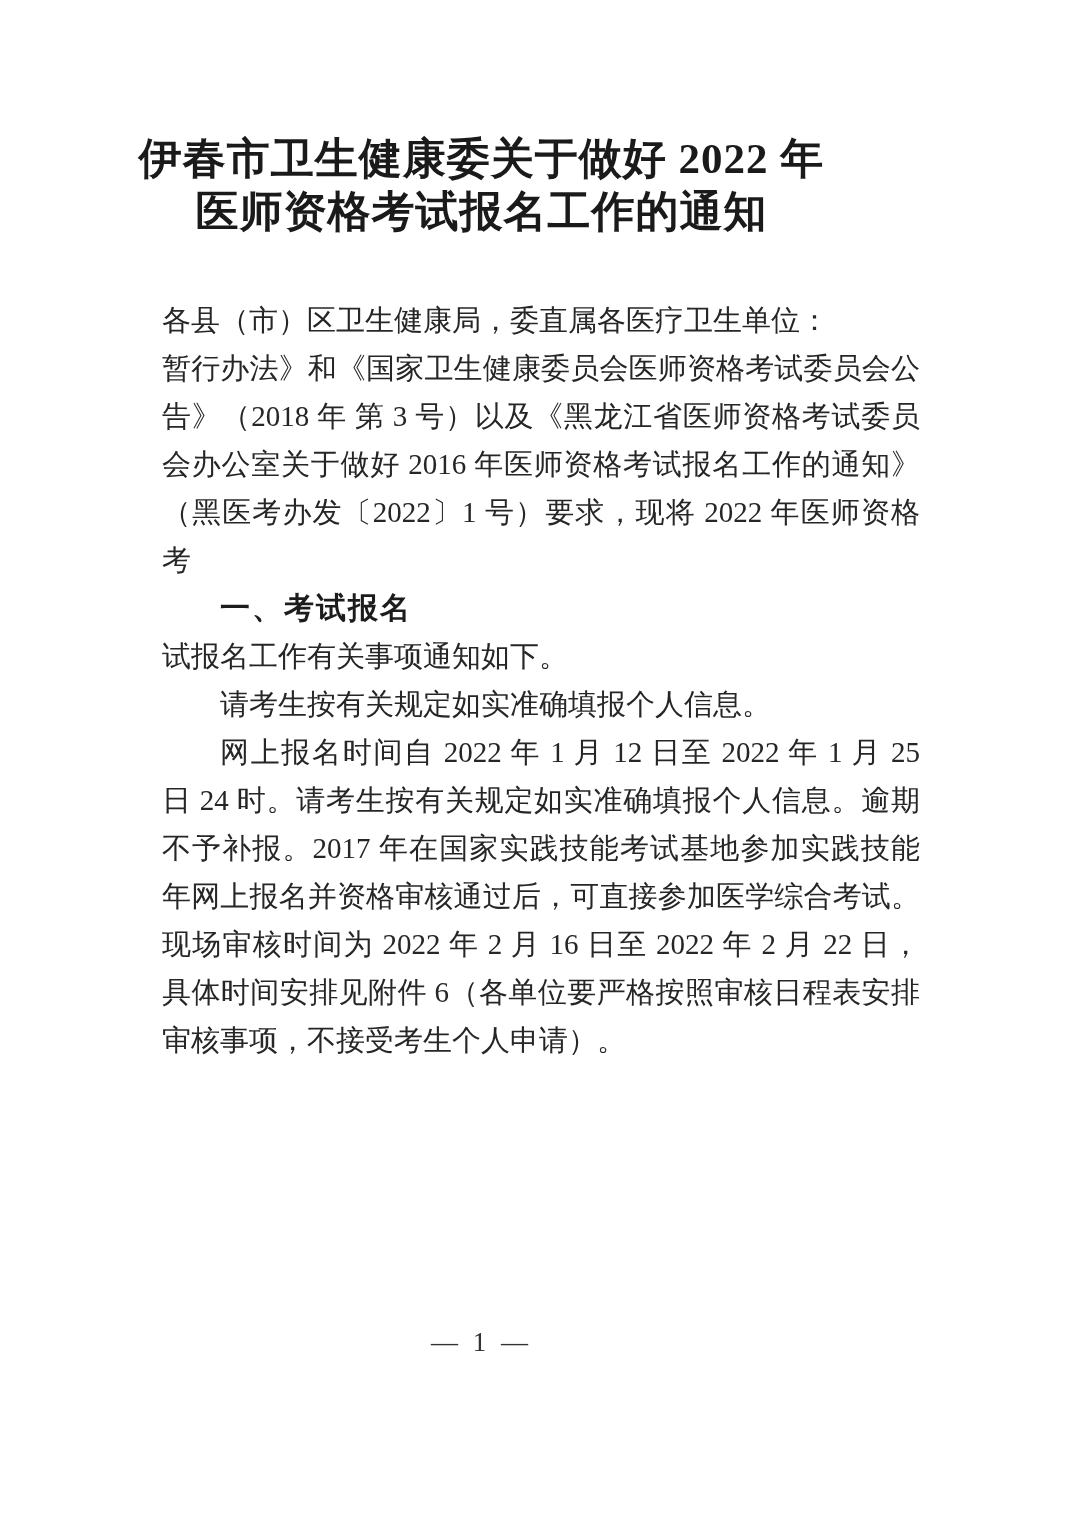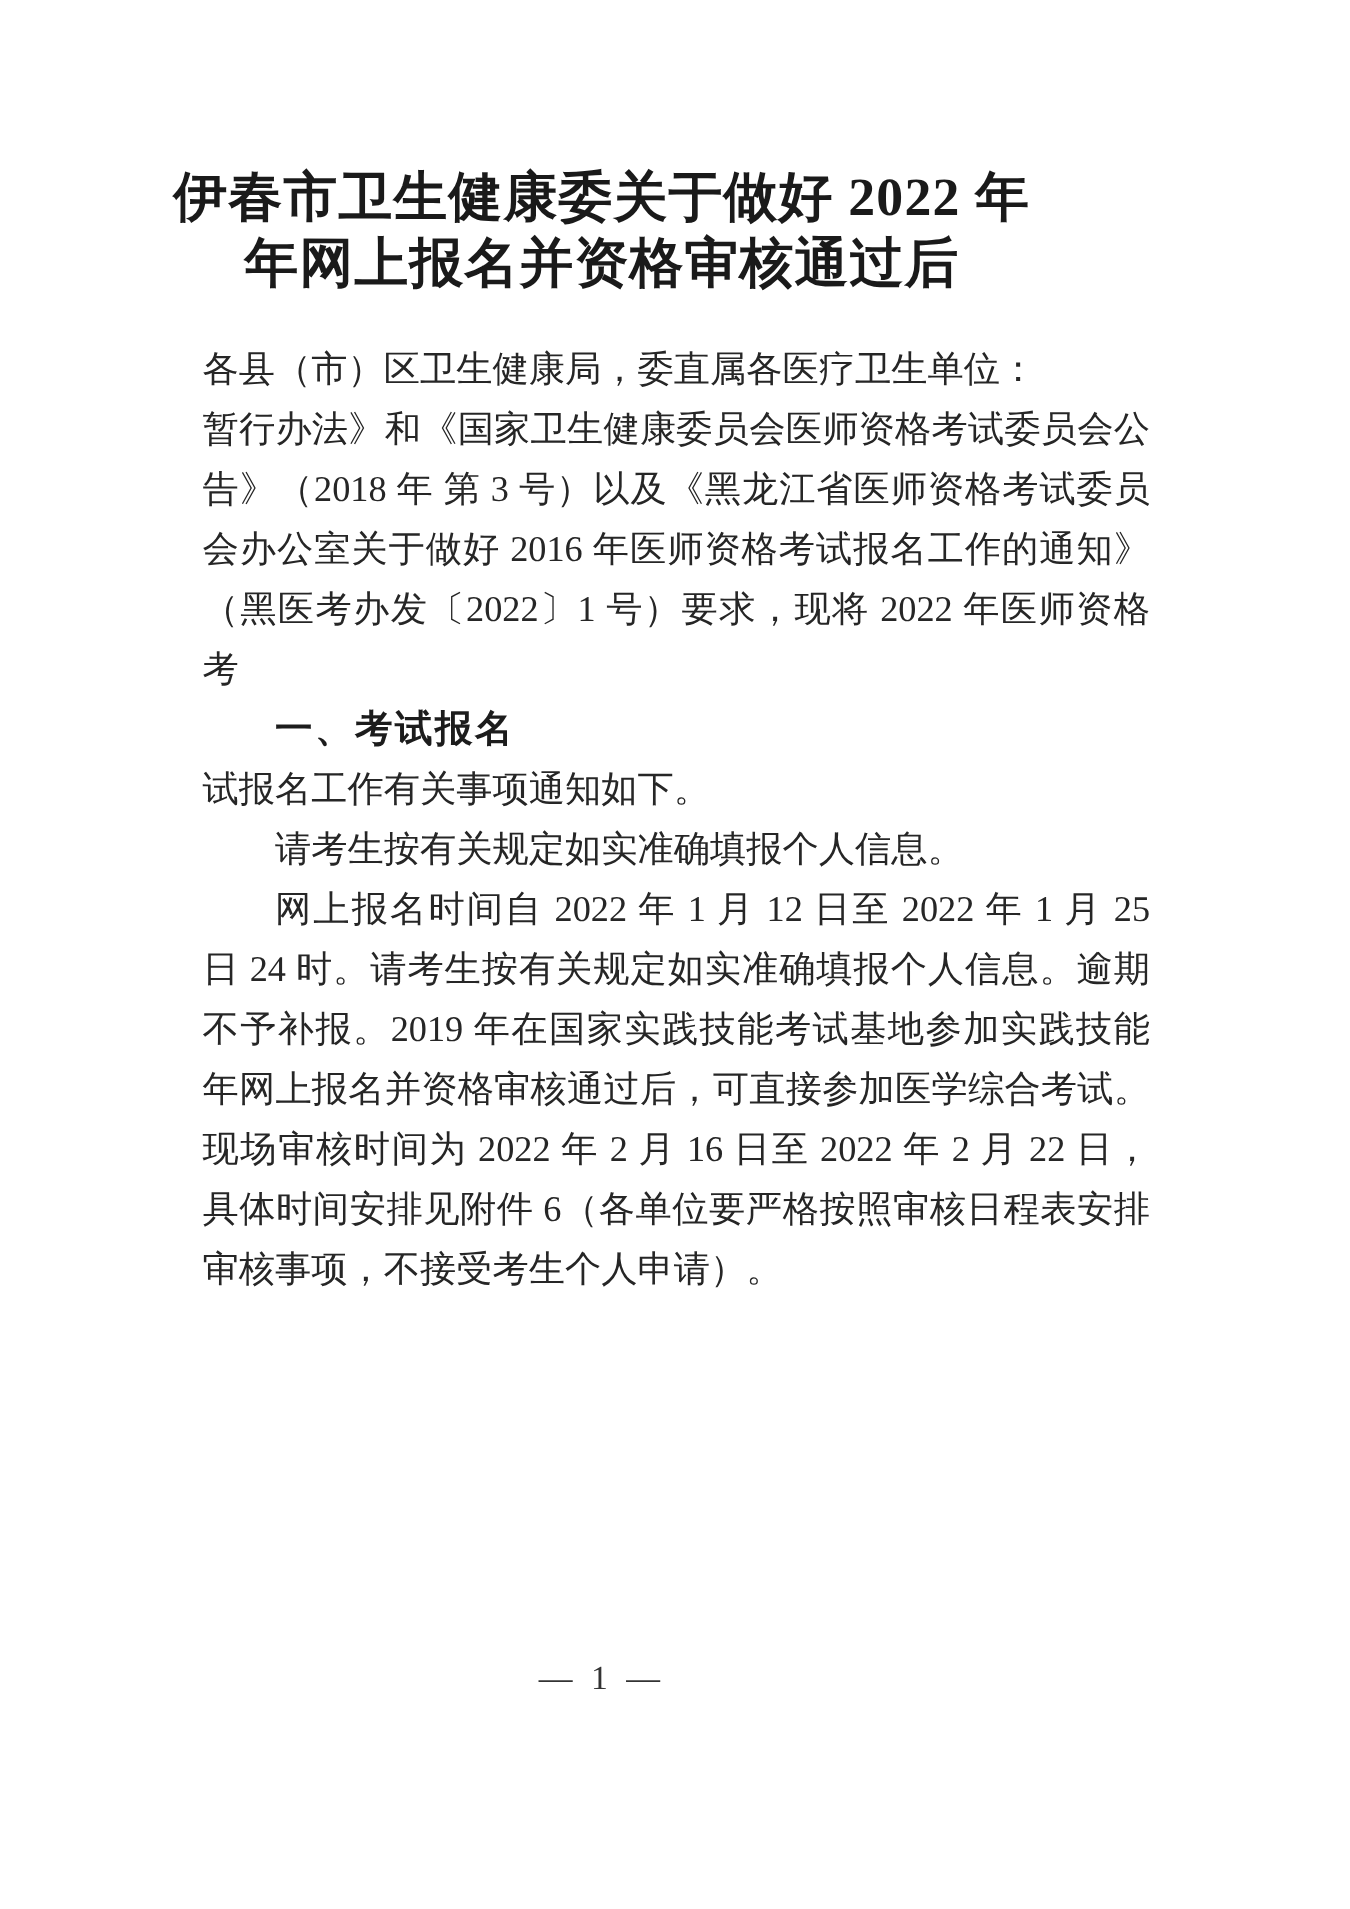--- a/index.html
+++ b/index.html
@@ -20,21 +20,21 @@
     text-align: center;
     font-family: "Liberation Serif", serif;
     font-weight: 700;
     font-size: 43px;
     line-height: 53px;
     letter-spacing: 1px;
     color: #1a1a1a;
   }
   .doc-body {
     width: 758px;
-    margin: 34px 0 0 162px;
+    margin: 58px 0 0 162px;
     font-size: 29px;
     line-height: 48px;
     color: #262626;
   }
   .doc-body .line {
     min-height: 48px;
     text-align: left;
   }
   .doc-body .line.justify {
     text-align: justify;
@@ -62,35 +62,35 @@
     font-family: "Liberation Serif", serif;
   }
 </style>
 </head>
 <body>
 
 <div class="page">
 
   <div class="doc-title">
     <div class="title-line">伊春市卫生健康委关于做好 2022 年</div>
-    <div class="title-line">年网上报名并资格审核通过后</div>
+    <div class="title-line">医师资格考试报名工作的通知</div>
   </div>
 
   <div class="doc-body" id="doc-body">
       <div class="line">各县（市）区卫生健康局，委直属各医疗卫生单位：</div>
       <div class="line justify">暂行办法》和《国家卫生健康委员会医师资格考试委员会公</div>
       <div class="line justify">告》（2018 年 第 3 号）以及《黑龙江省医师资格考试委员</div>
       <div class="line justify">会办公室关于做好 2016 年医师资格考试报名工作的通知》</div>
       <div class="line justify">（黑医考办发〔2022〕1 号）要求，现将 2022 年医师资格考</div>
       <div class="line indent heading">一、考试报名</div>
       <div class="line">试报名工作有关事项通知如下。</div>
       <div class="line indent">请考生按有关规定如实准确填报个人信息。</div>
       <div class="line indent justify">网上报名时间自 2022 年 1 月 12 日至 2022 年 1 月 25</div>
       <div class="line justify">日 24 时。请考生按有关规定如实准确填报个人信息。逾期</div>
-      <div class="line justify">不予补报。2019 年在国家实践技能考试基地参加实践技能</div>
+      <div class="line justify">不予补报。2017 年在国家实践技能考试基地参加实践技能</div>
       <div class="line justify">年网上报名并资格审核通过后，可直接参加医学综合考试。</div>
       <div class="line justify">现场审核时间为 2022 年 2 月 16 日至 2022 年 2 月 22 日，</div>
       <div class="line justify">具体时间安排见附件 6（各单位要严格按照审核日程表安排</div>
       <div class="line">审核事项，不接受考生个人申请）。</div>
     </div>
 
   <div class="page-number">— 1 —</div>
 
 </div>
 

